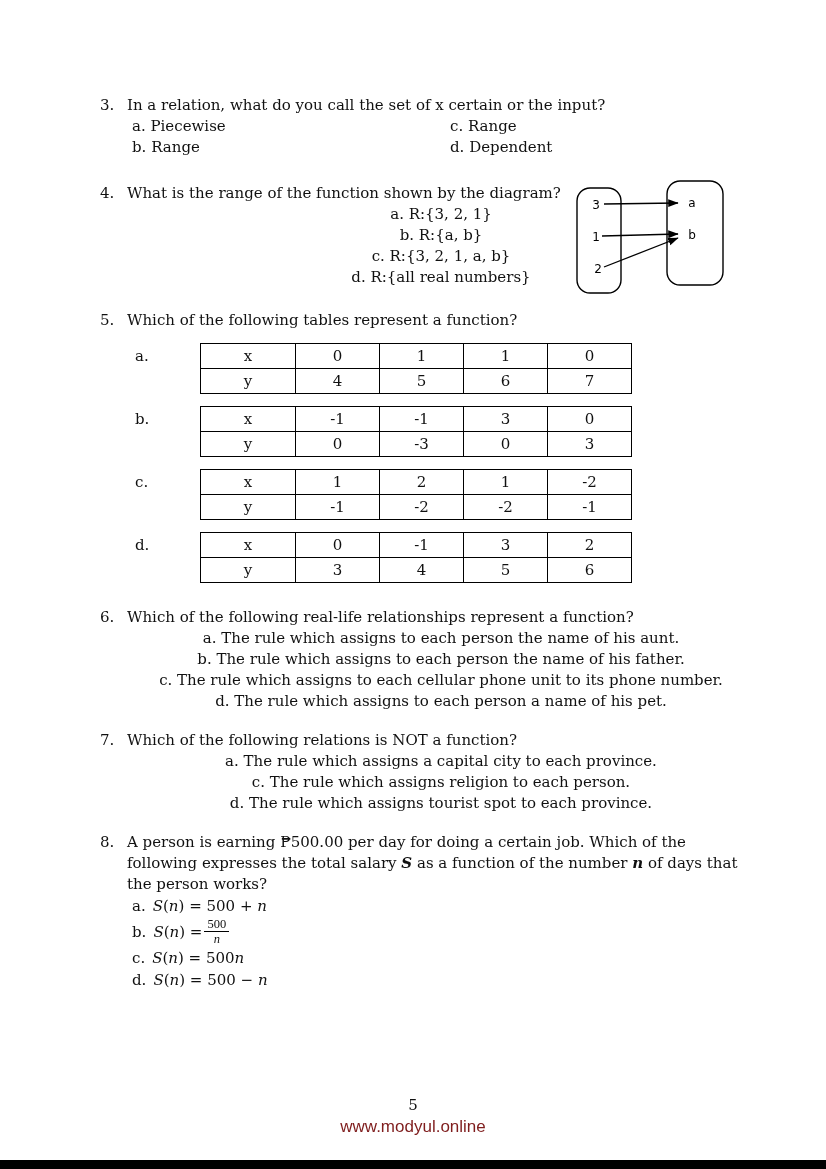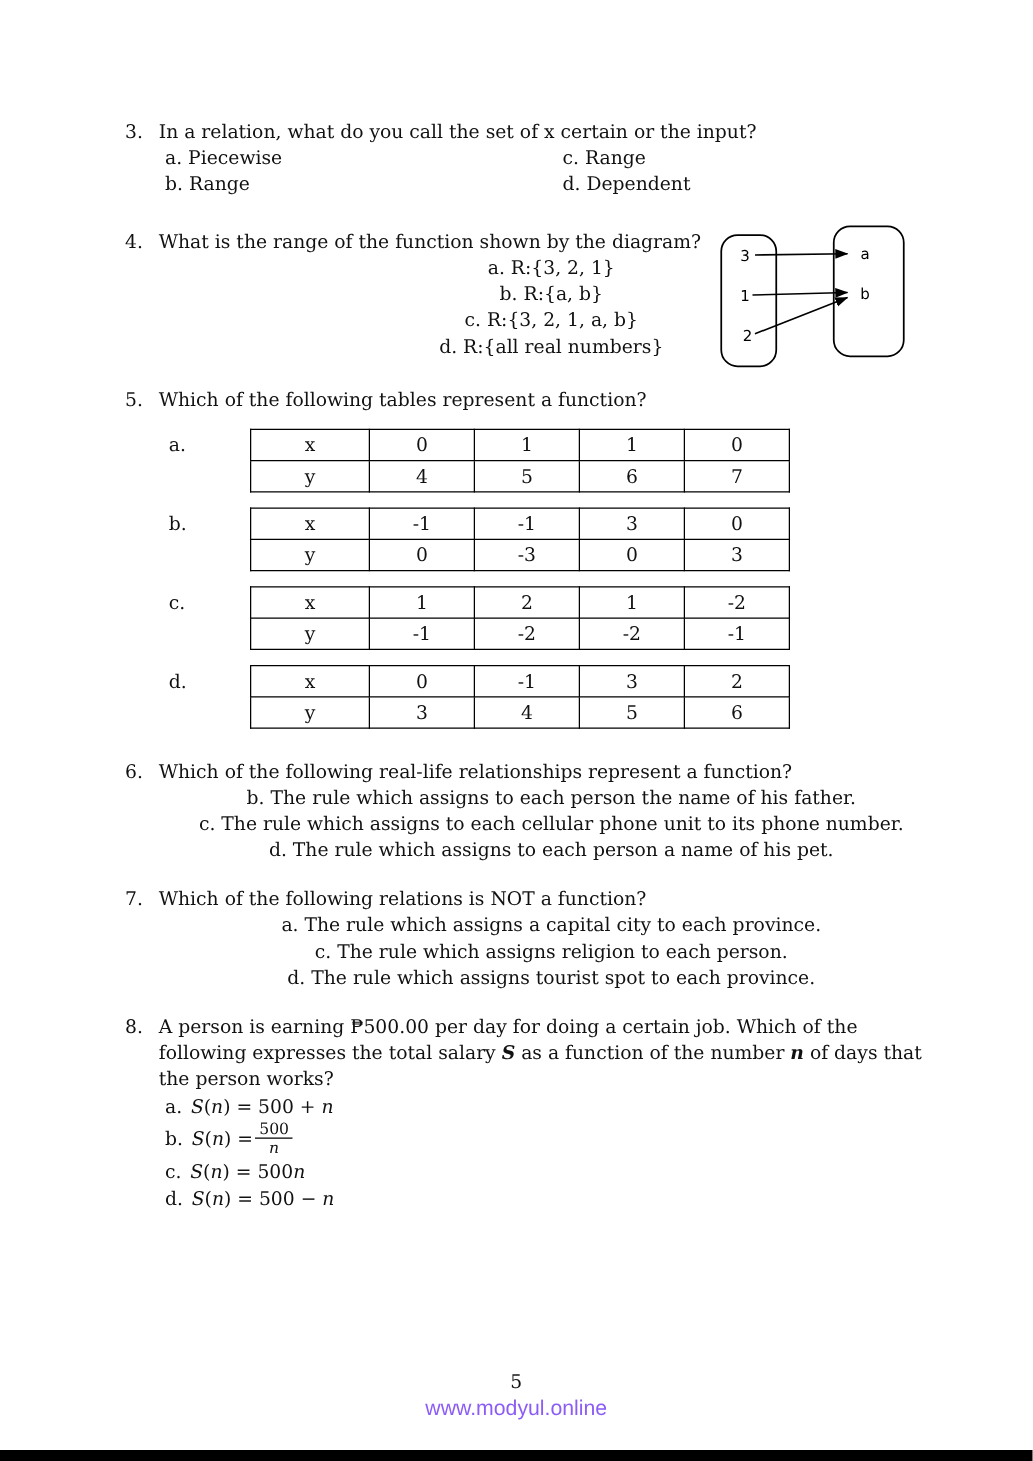--- a/index.html
+++ b/index.html
@@ -34,27 +34,27 @@
   .ftable td.cv { width:84px; }
 
   
   .b  { font-weight:normal; }
   .i  { font-style:italic; }
   .bi { font-weight:bold; font-style:italic; }
 
   
   .mopt { margin-left:32px; line-height:22px; display:flex; align-items:center; }
   .olabel { margin-right:7px; }
-  .frac { display:inline-block; text-align:center; vertical-align:middle; font-size:12.5px; line-height:1.15; margin-left:2px; }
+  .frac { display:inline-block; text-align:center; vertical-align:middle; font-size:12.5px; line-height:1.15; margin-left:2px;font-family:Liberation Serif, serif; }
   .frac .num { display:block; border-bottom:1px solid #000; padding:0 3px; }
   .frac .den { display:block; font-style:italic; }
 
   .page-number { position:absolute; top:1096px; left:0; width:100%; text-align:center; font-size:15px; }
   .footer-url  { position:absolute; top:1117px; left:0; width:100%; text-align:center;
-                 font-family:"Liberation Sans","DejaVu Sans",sans-serif; font-size:17px; color:#8b5cf6; }
+                 font-family:"Liberation Sans","DejaVu Sans",sans-serif; font-size:17px; color:#7f1d1d; }
   .bottom-bar  { position:absolute; bottom:0; left:0; width:100%; height:9px; background:#000; }
 </style>
 </head>
 <body>
 
 <div class="content">
 
   <section class="sec-q3">
     <div class="qtitle">
       <span class="qnum">3.</span>
@@ -175,20 +175,21 @@
         </table>
     </div>
   </section>
 
   <section class="sec-q6">
     <div class="qtitle">
       <span class="qnum">6.</span>
       <span class="qtext">Which of the following real-life relationships represent a function?</span>
     </div>
     <div class="opts">
+      <div>a. The rule which assigns to each person the name of his aunt.</div>
       <div>b. The rule which assigns to each person the name of his father.</div>
       <div>c. The rule which assigns to each cellular phone unit to its phone number.</div>
       <div>d. The rule which assigns to each person a name of his pet.</div>
     </div>
   </section>
 
   <section class="sec-q7">
     <div class="qtitle">
       <span class="qnum">7.</span>
       <span class="qtext"><span>Which of the following relations is </span><span class="b">NOT</span><span> a function?</span></span>

